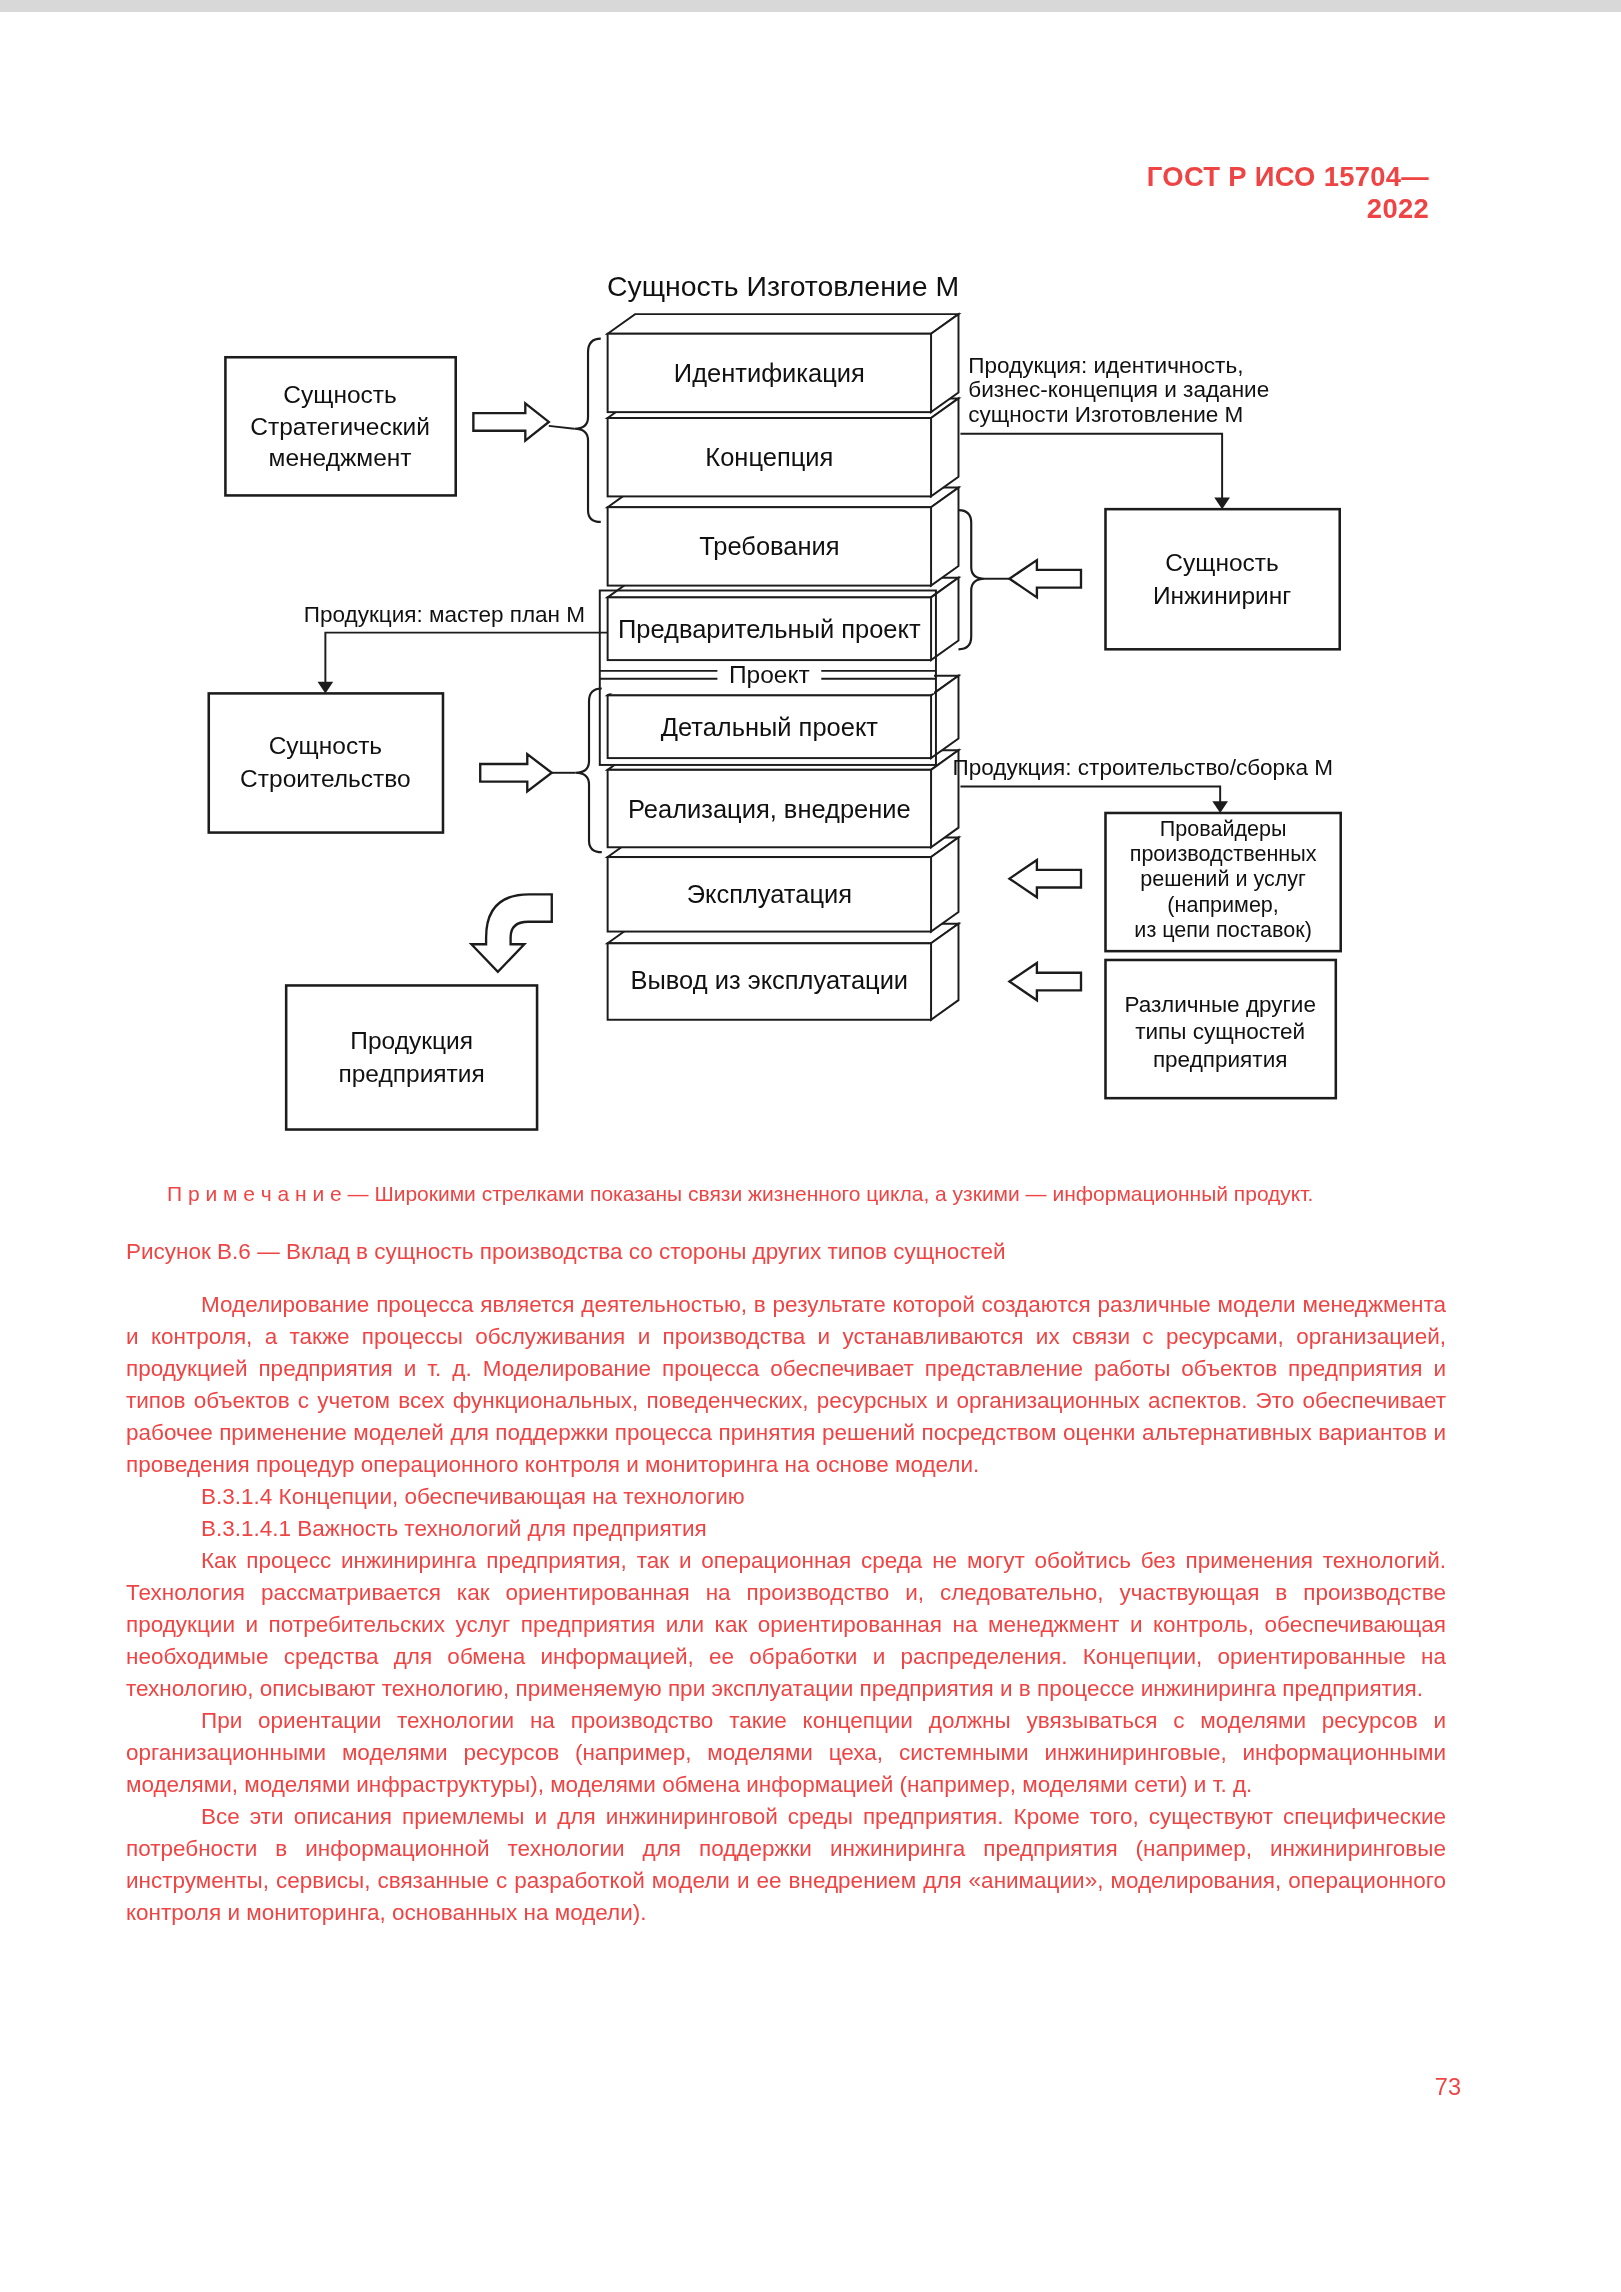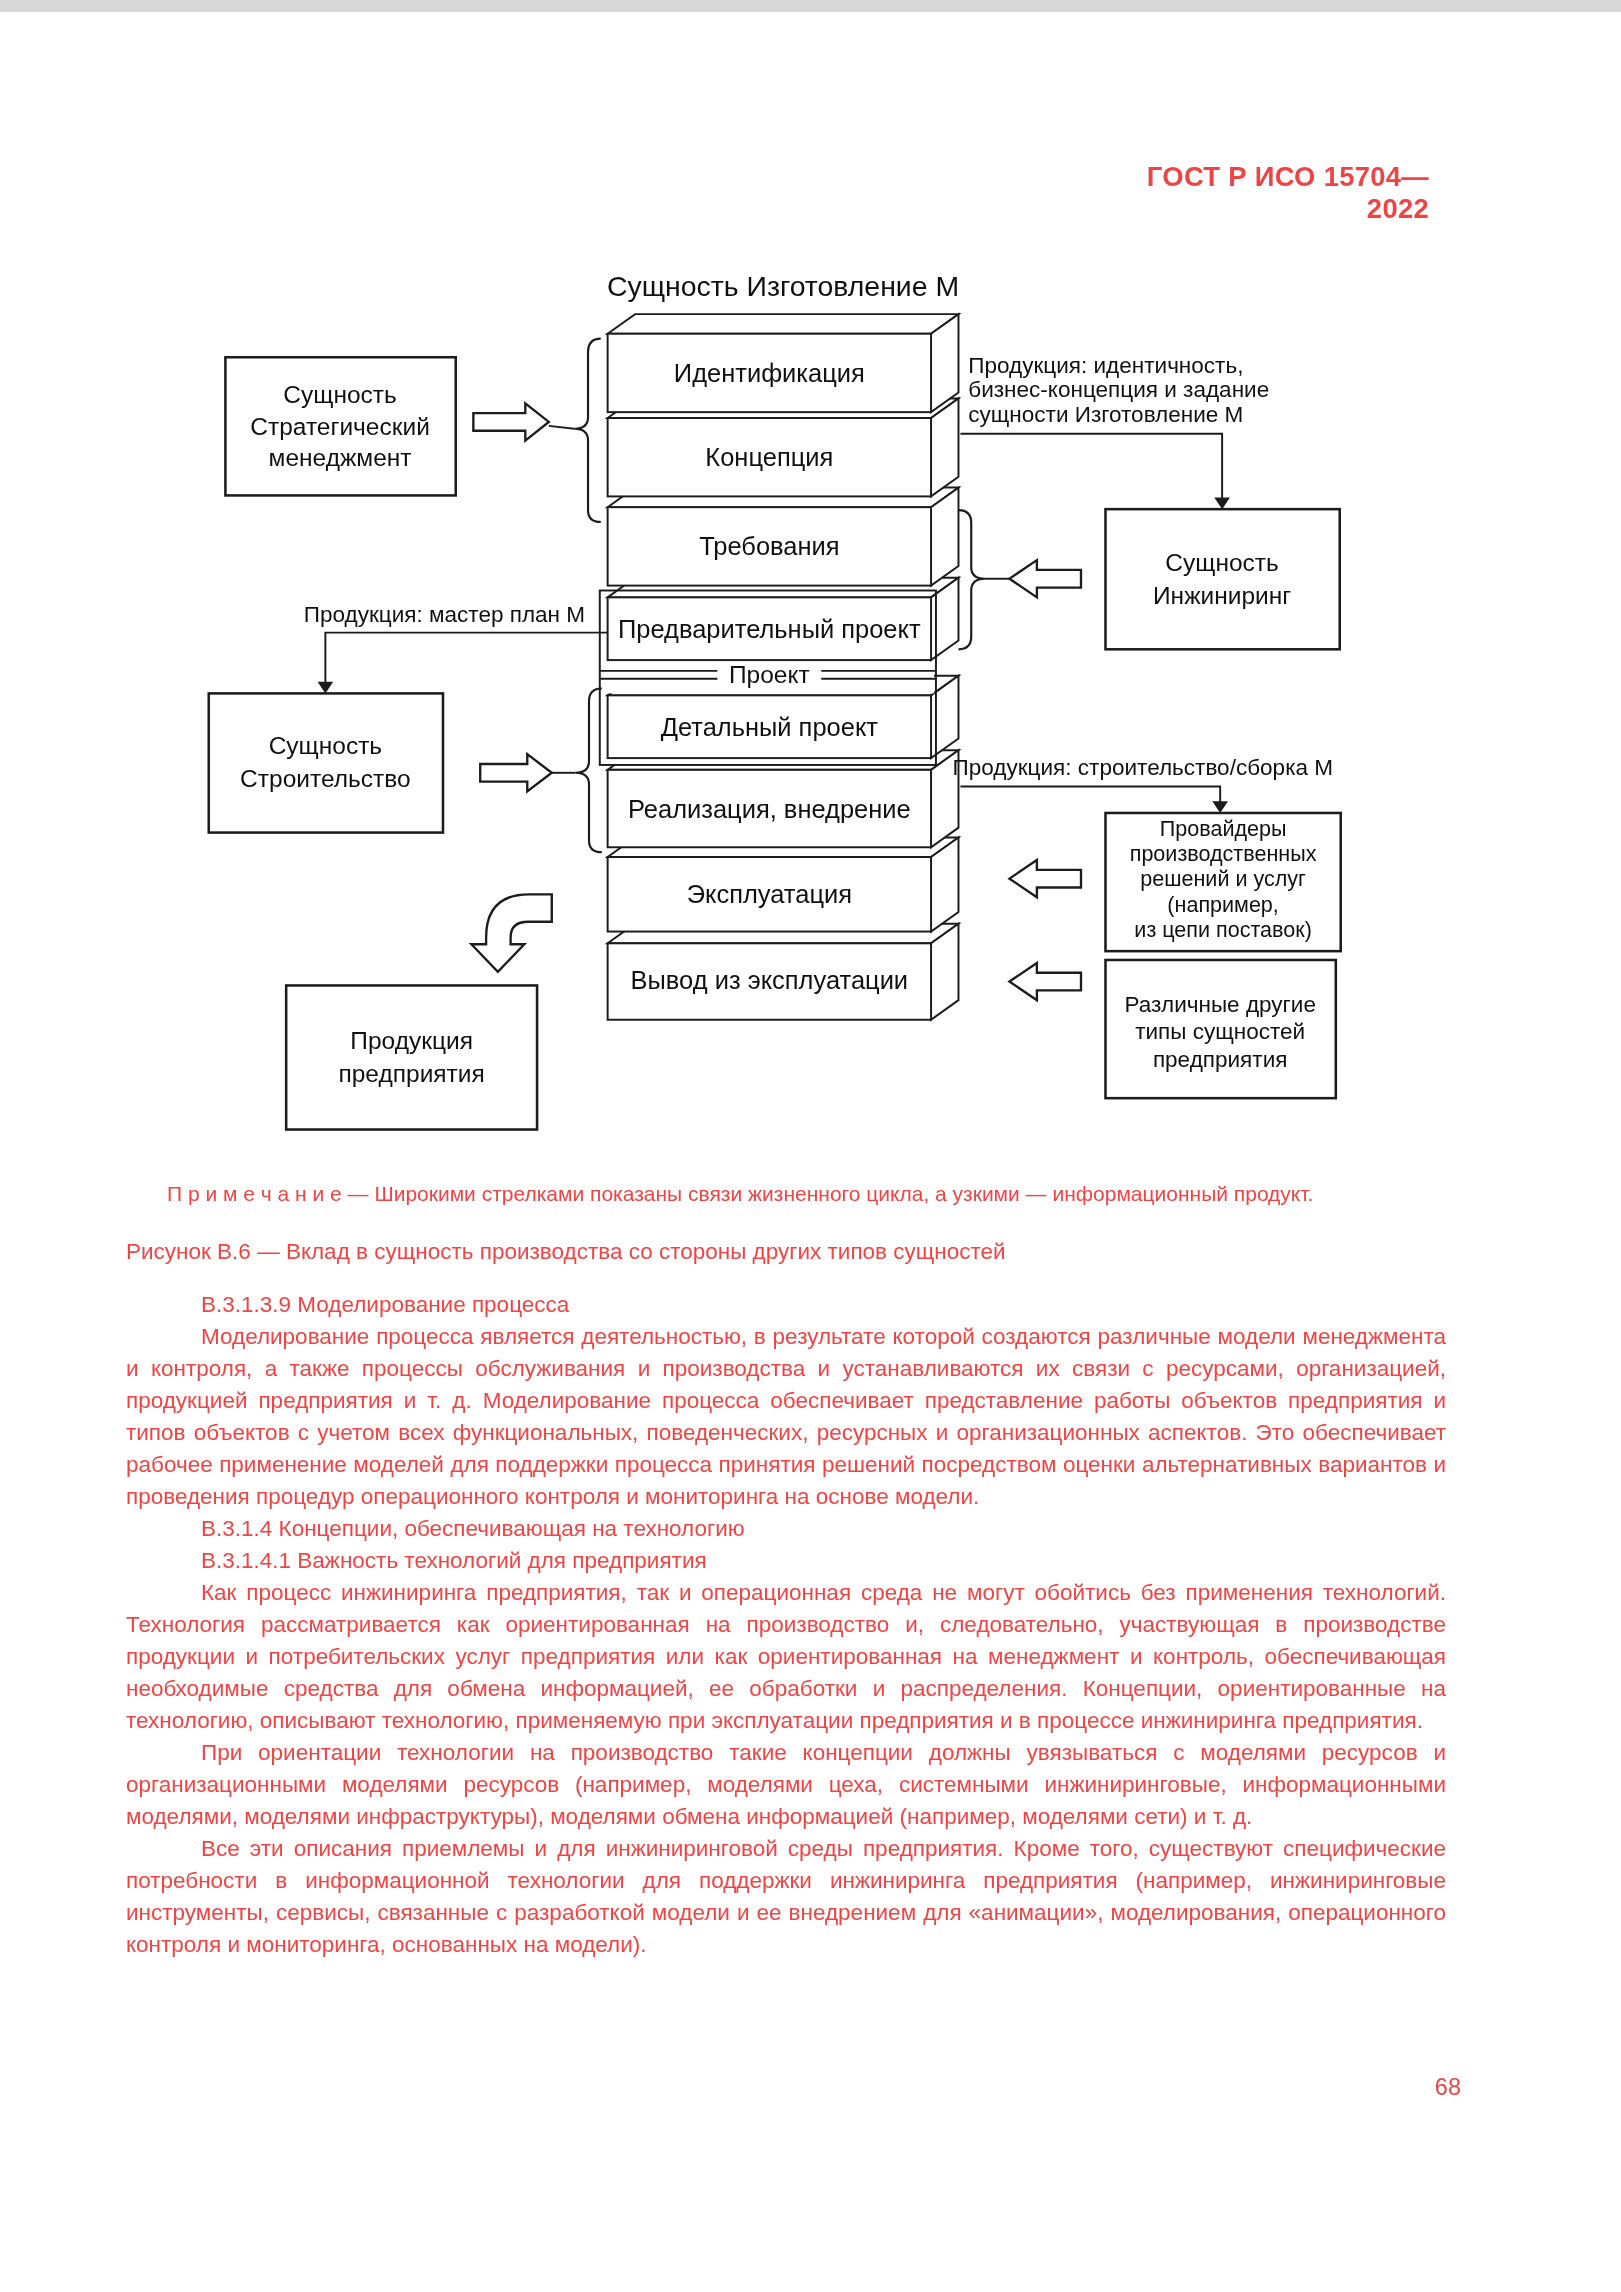--- a/index.html
+++ b/index.html
@@ -187,25 +187,24 @@
     <path class="brace" d="M614,690 Q601,690 601,703 L601,764 Q601,776 587,776 Q601,776 601,788 L601,845 Q601,857 614,857"></path>
     <path class="ln" d="M563,776 L587,776"></path>
 
     <path class="brace" d="M978,508 Q991,508 991,521 L991,566 Q991,578 1005,578 Q991,578 991,590 L991,637 Q991,650 978,650"></path>
     <path class="ln" d="M1005,578 L1030,578"></path>
   </svg>
 
   <div class="textblock">
     <p class="note">П р и м е ч а н и е  — Широкими стрелками показаны связи жизненного цикла, а узкими — информационный продукт.</p>
     <p class="caption">Рисунок В.6 — Вклад в сущность производства со стороны других типов сущностей</p>
-    <p class="par">В.3.1.3.9 Моделирование процесса</p>
     <p class="par">Моделирование процесса является деятельностью, в результате которой создаются различные модели менеджмента и контроля, а также процессы обслуживания и производства и устанавливаются их связи с ресурсами, организацией, продукцией предприятия и т. д. Моделирование процесса обеспечивает представление работы объектов предприятия и типов объектов с учетом всех функциональных, поведенческих, ресурсных и организационных аспектов. Это обеспечивает рабочее применение моделей для поддержки процесса принятия решений посредством оценки альтернативных вариантов и проведения процедур операционного контроля и мониторинга на основе модели.</p>
     <p class="par">В.3.1.4 Концепции, обеспечивающая на технологию</p>
     <p class="par">В.3.1.4.1 Важность технологий для предприятия</p>
     <p class="par">Как процесс инжиниринга предприятия, так и операционная среда не могут обойтись без применения технологий. Технология рассматривается как ориентированная на производство и, следовательно, участвующая в производстве продукции и потребительских услуг предприятия или как ориентированная на менеджмент и контроль, обеспечивающая необходимые средства для обмена информацией, ее обработки и распределения. Концепции, ориентированные на технологию, описывают технологию, применяемую при эксплуатации предприятия и в процессе инжиниринга предприятия.</p>
     <p class="par">При ориентации технологии на производство такие концепции должны увязываться с моделями ресурсов и организационными моделями ресурсов (например, моделями цеха, системными инжиниринговые, информационными моделями, моделями инфраструктуры), моделями обмена информацией (например, моделями сети) и т. д.</p>
     <p class="par">Все эти описания приемлемы и для инжиниринговой среды предприятия. Кроме того, существуют специфические потребности в информационной технологии для поддержки инжиниринга предприятия (например, инжиниринговые инструменты, сервисы, связанные с разработкой модели и ее внедрением для «анимации», моделирования, операционного контроля и мониторинга, основанных на модели).</p>
   </div>
 
-  <div class="pagenum">68</div>
+  <div class="pagenum">73</div>
 
 </div>
 
 
 </body></html>

